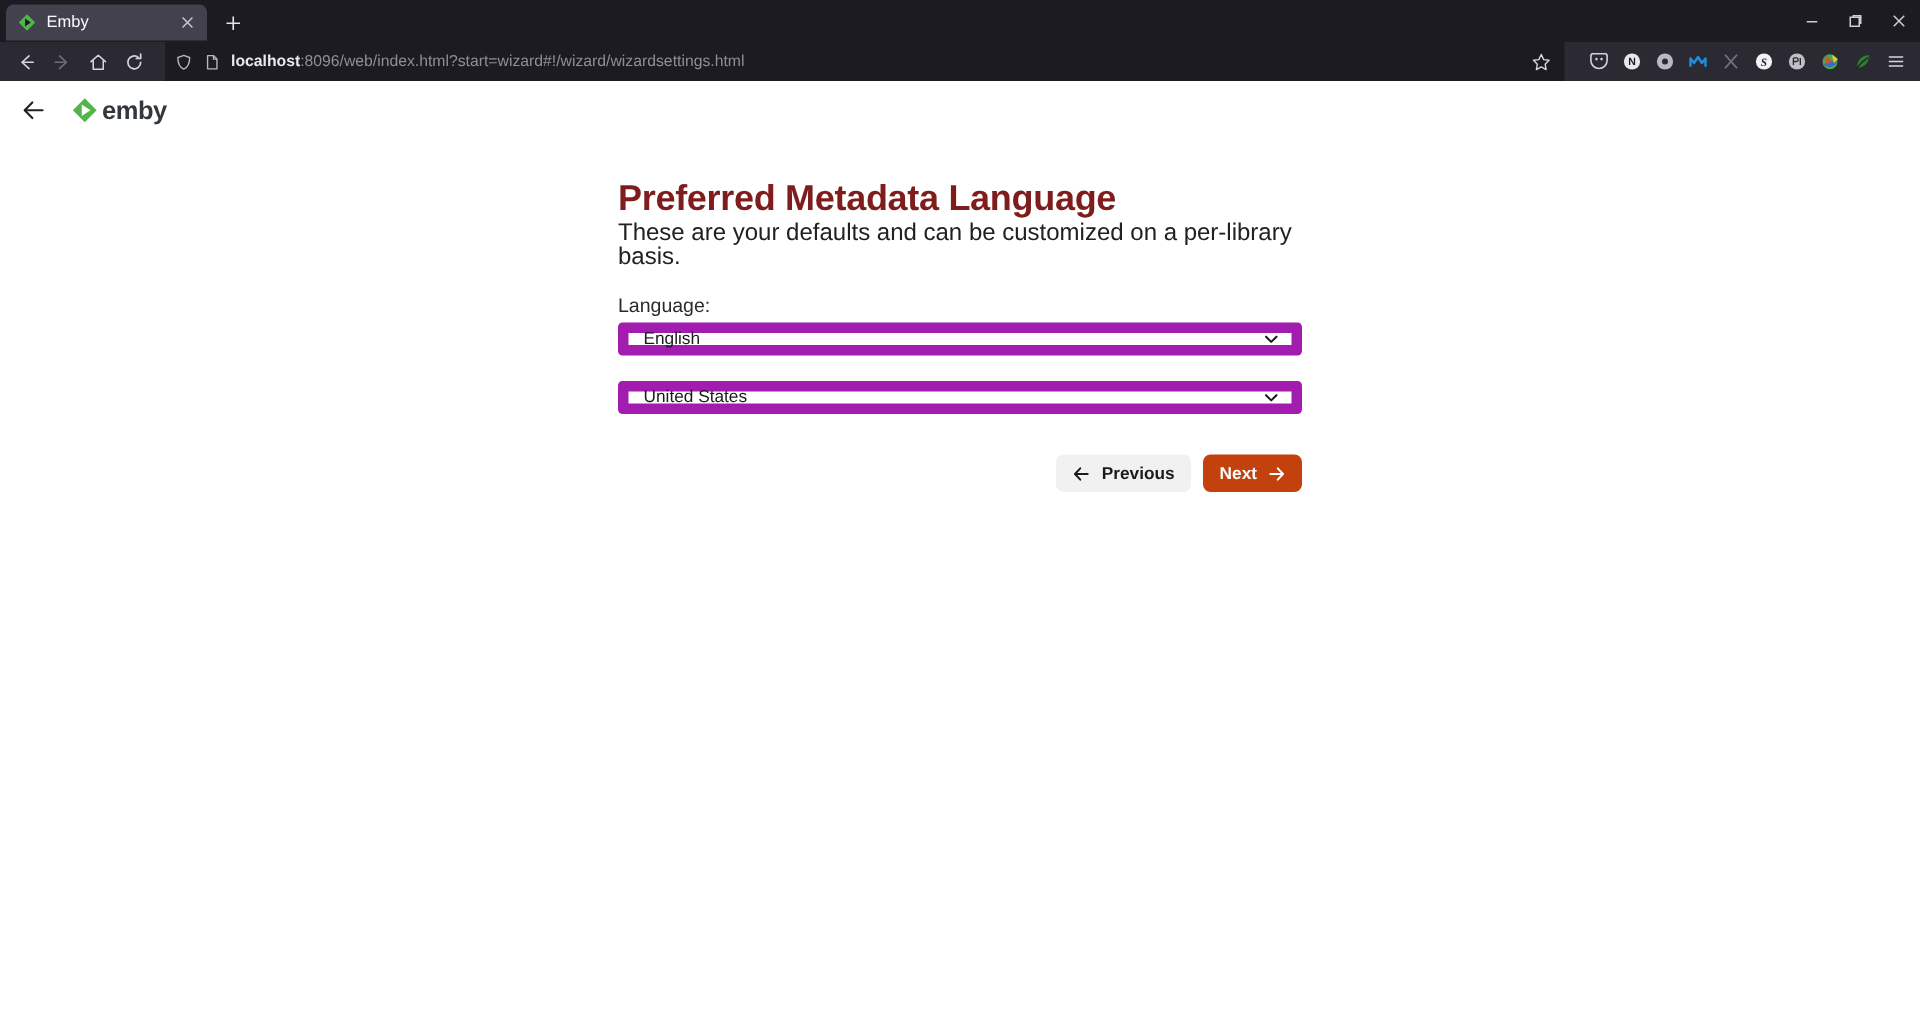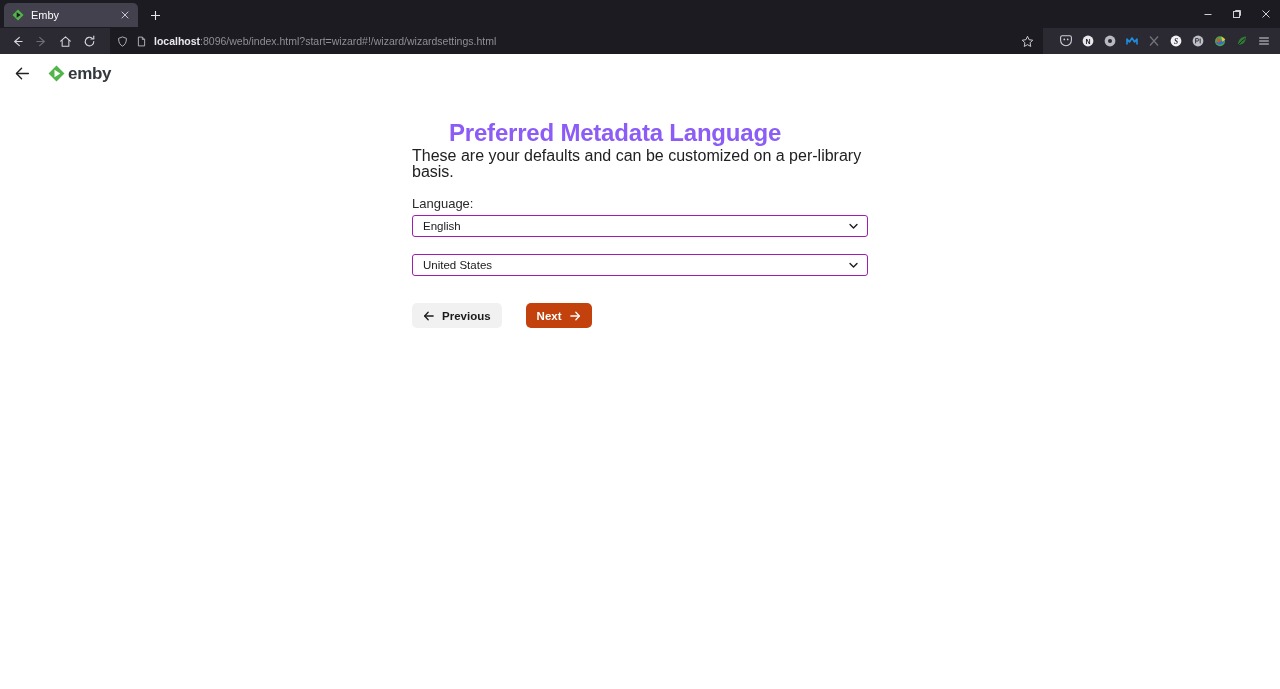--- a/index.html
+++ b/index.html
@@ -181,43 +181,42 @@
   }
 
   .wizard {
     width: 456px;
     margin: 0 auto;
     padding-top: 26px;
   }
   .wiz-title {
     font-size: 24px;
     font-weight: 700;
-    color: #8b5cf6;
+    color: #7f1d1d;
     letter-spacing: -0.2px;
     line-height: 30px;
-    margin-left: 37px;
   }
   .wiz-sub {
     margin-top: 0;
     font-size: 16px;
     color: #212121;
     line-height: 16px;
   }
 
   .field { margin-top: 17px; }
   .field-label {
     font-size: 13px;
     color: #2a2a2a;
     margin-bottom: 4px;
     line-height: 14px;
   }
   .select-wrap {
     position: relative;
     height: 22px;
-    border: 1px solid #a21caf;
+    border: 7px solid #a21caf;
     border-radius: 3px;
     background: #fff;
     display: flex;
     align-items: center;
     padding: 0 10px;
   }
   .select-value {
     font-size: 11.5px;
     color: #1a1a1a;
     line-height: 14px;
@@ -228,22 +227,22 @@
     top: 50%;
     transform: translateY(-50%);
     width: 11px; height: 11px;
     display: flex; align-items: center; justify-content: center;
     color: #1c1c1c;
   }
 
   .actions {
     margin-top: 27px;
     display: flex;
-    justify-content: flex-start;
-    gap: 24px;
+    justify-content: flex-end;
+    gap: 8px;
   }
   .btn {
     height: 25px;
     border-radius: 5px;
     display: flex;
     align-items: center;
     gap: 7px;
     padding: 0 11px;
     font-size: 11.5px;
     font-weight: 600;

